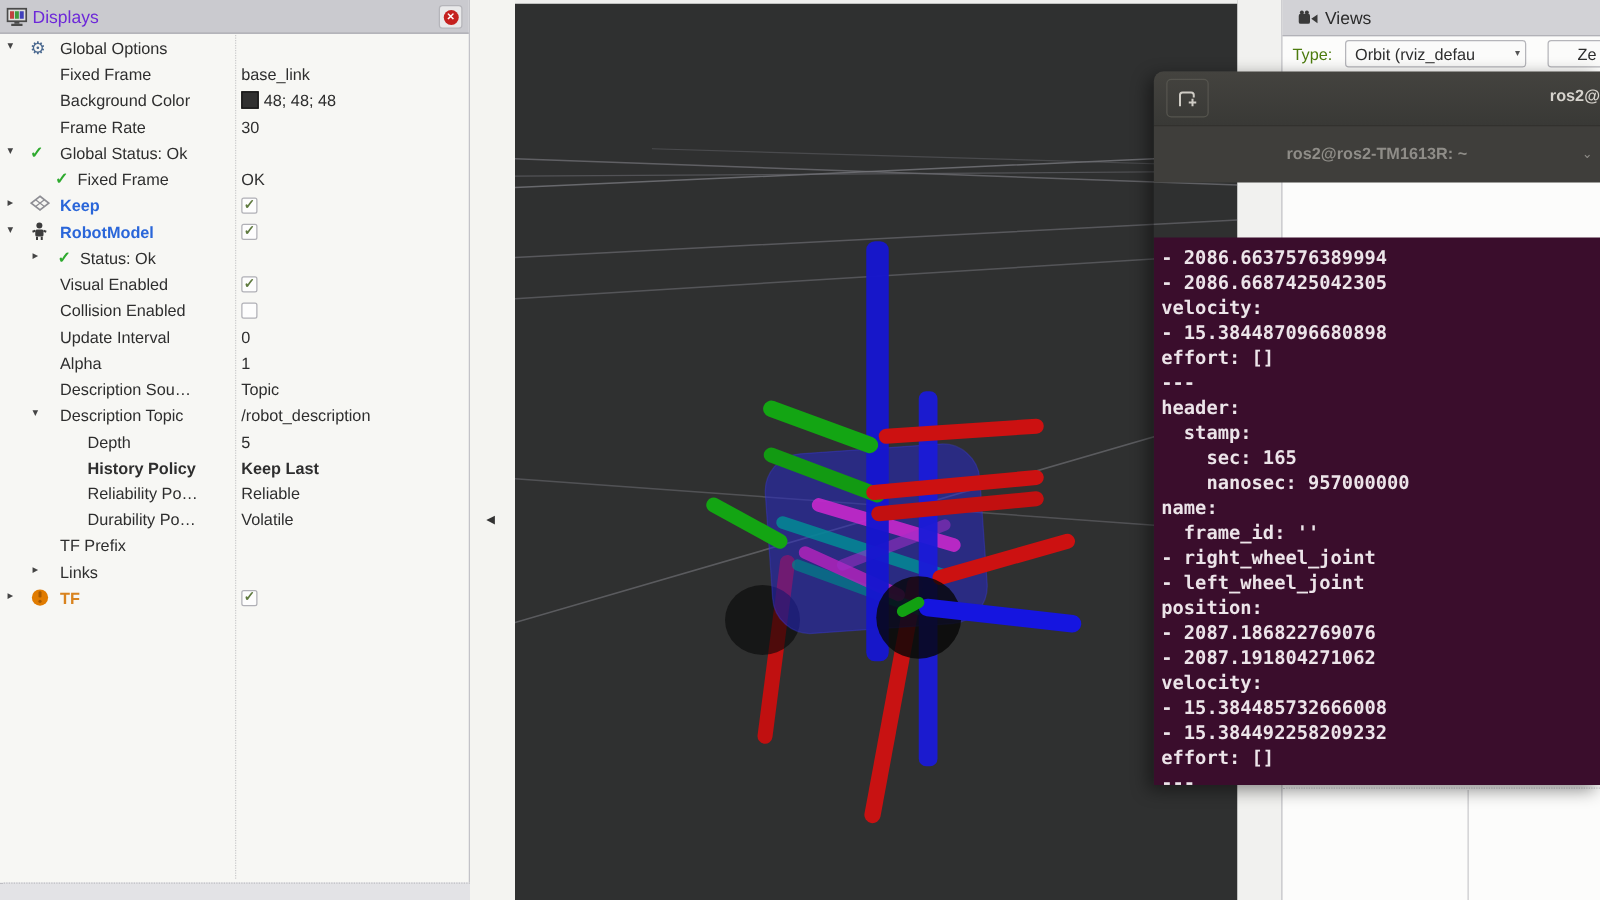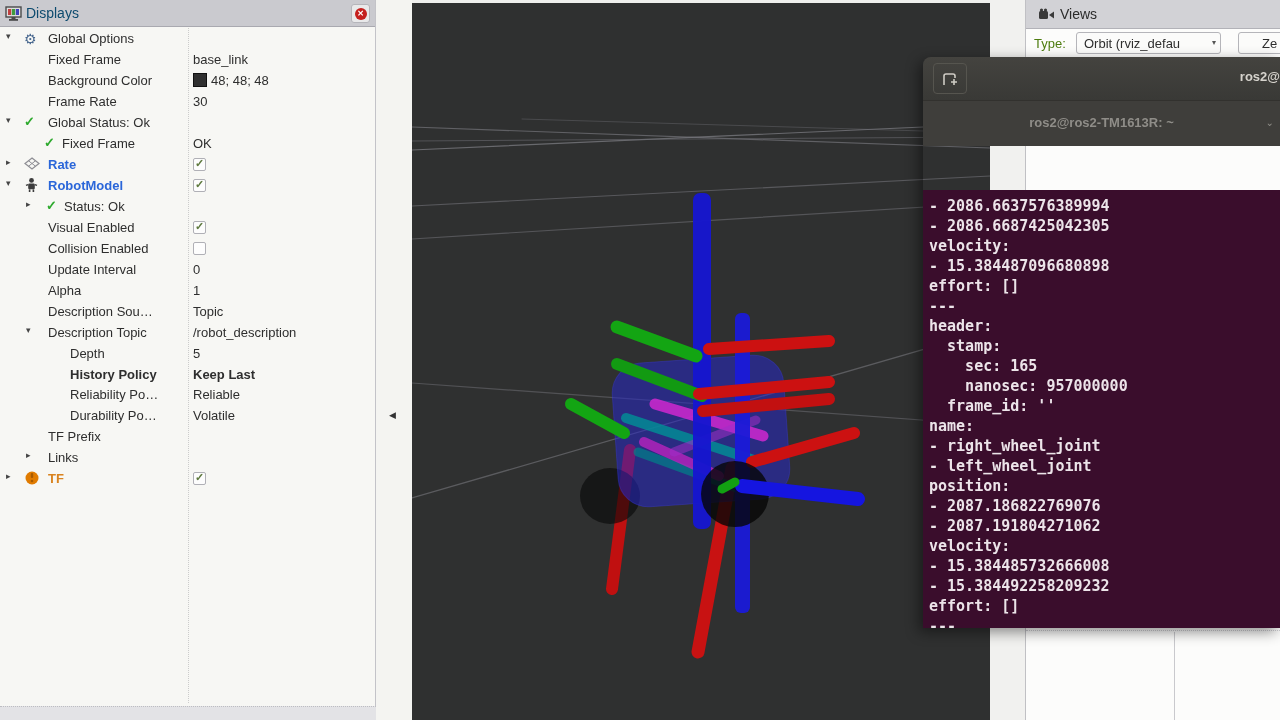--- a/index.html
+++ b/index.html
@@ -3,21 +3,21 @@
 <meta charset="utf-8">
 <style>
   html,body{margin:0;padding:0;background:#888;}
   #root{position:relative;width:1280px;height:720px;overflow:hidden;
         font-family:"Liberation Sans",sans-serif;background:#f2f2f0;}
   
   #displays-panel{position:absolute;left:0;top:0;width:376px;height:706px;
       background:#f7f7f4;border-right:1px solid #c3c3c8;box-sizing:border-box;}
   #displays-titlebar{position:absolute;left:0;top:0;width:100%;height:27px;
       background:#cacacf;border-bottom:1px solid #a9a9b0;box-sizing:border-box;}
-  #displays-title{position:absolute;left:26px;top:5px;font-size:14px;color:#0c4a6e;}
+  #displays-title{position:absolute;left:26px;top:5px;font-size:14px;color:#6d28d9;}
   #displays-close{position:absolute;right:5px;top:4px;width:19px;height:19px;background:#e9e9ea;
       border:1px solid #b5b5ba;border-radius:3px;box-sizing:border-box;}
   #displays-close .dot{position:absolute;left:2.5px;top:2.5px;width:12px;height:12px;border-radius:50%;
       background:#c5201e;color:#fff;font-size:8px;line-height:12px;text-align:center;font-weight:bold;}
   #col-divider{position:absolute;left:188px;top:28px;bottom:3px;width:0;border-left:1px dotted #cccccc;}
   .trow{position:absolute;left:0;width:100%;height:21px;}
   .trow span.lbl{position:absolute;top:3px;font-size:13px;color:#2e2e2e;white-space:nowrap;}
   .trow .lbl.blue{color:#2a66d9;font-weight:bold;}
   .trow .lbl.orange{color:#d9831f;font-weight:bold;}
   .trow .arrow{position:absolute;top:3px;font-size:9px;color:#444;}
@@ -127,21 +127,21 @@
           <span class="ticon chk" style="left: 44px;">✓</span>
           <span class="lbl" style="left: 62px;">Fixed Frame</span>
           <span class="vcell">OK</span>
         </div>
         <div class="trow" style="top: 153.82px;">
           <span class="arrow" style="left: 6px;">▸</span>
           <span class="ticon" style="left: 24px;"><svg width="16" height="13" viewBox="0 0 16 13">
       <path d="M8 1 L15 6.5 L8 12 L1 6.5 Z" fill="none" stroke="#8e8e94" stroke-width="1.3"></path>
       <path d="M4.5 3.8 L11.5 9.2 M11.5 3.8 L4.5 9.2" stroke="#8e8e94" stroke-width="1"></path>
             </svg></span>
-          <span class="lbl blue" style="left: 48px;">Rate</span>
+          <span class="lbl blue" style="left: 48px;">Keep</span>
           <div class="cbox checked"></div>
         </div>
         <div class="trow" style="top: 174.79px;">
           <span class="arrow" style="left: 6px;">▾</span>
           <span class="ticon" style="left: 24px;"><svg width="15" height="16" viewBox="0 0 15 16">
       <circle cx="7.5" cy="3.4" r="2.4" fill="#3c3c3c"></circle>
       <rect x="4.2" y="6.6" width="6.6" height="5.6" rx="1.2" fill="#3c3c3c"></rect>
       <line x1="2" y1="8.4" x2="4.2" y2="7.6" stroke="#3c3c3c" stroke-width="1.5"></line>
       <line x1="13" y1="8.4" x2="10.8" y2="7.6" stroke="#3c3c3c" stroke-width="1.5"></line>
       <line x1="5.6" y1="12.4" x2="5.6" y2="15" stroke="#3c3c3c" stroke-width="1.6"></line>
@@ -307,22 +307,22 @@
         <div class="tline">- 2086.6637576389994</div>
         <div class="tline">- 2086.6687425042305</div>
         <div class="tline">velocity:</div>
         <div class="tline">- 15.384487096680898</div>
         <div class="tline">effort: []</div>
         <div class="tline">---</div>
         <div class="tline">header:</div>
         <div class="tline">  stamp:</div>
         <div class="tline">    sec: 165</div>
         <div class="tline">    nanosec: 957000000</div>
+        <div class="tline">name:</div>
         <div class="tline">  frame_id: ''</div>
-        <div class="tline">name:</div>
         <div class="tline">- right_wheel_joint</div>
         <div class="tline">- left_wheel_joint</div>
         <div class="tline">position:</div>
         <div class="tline">- 2087.186822769076</div>
         <div class="tline">- 2087.191804271062</div>
         <div class="tline">velocity:</div>
         <div class="tline">- 15.384485732666008</div>
         <div class="tline">- 15.384492258209232</div>
         <div class="tline">effort: []</div>
         <div class="tline">---</div>

